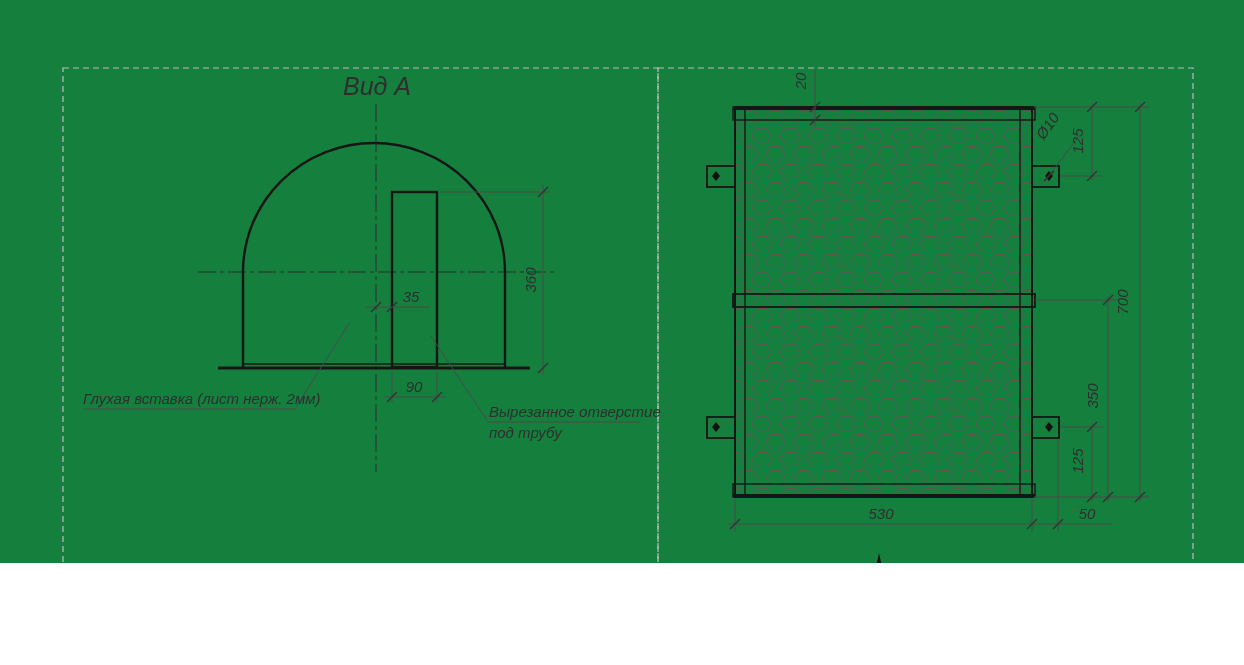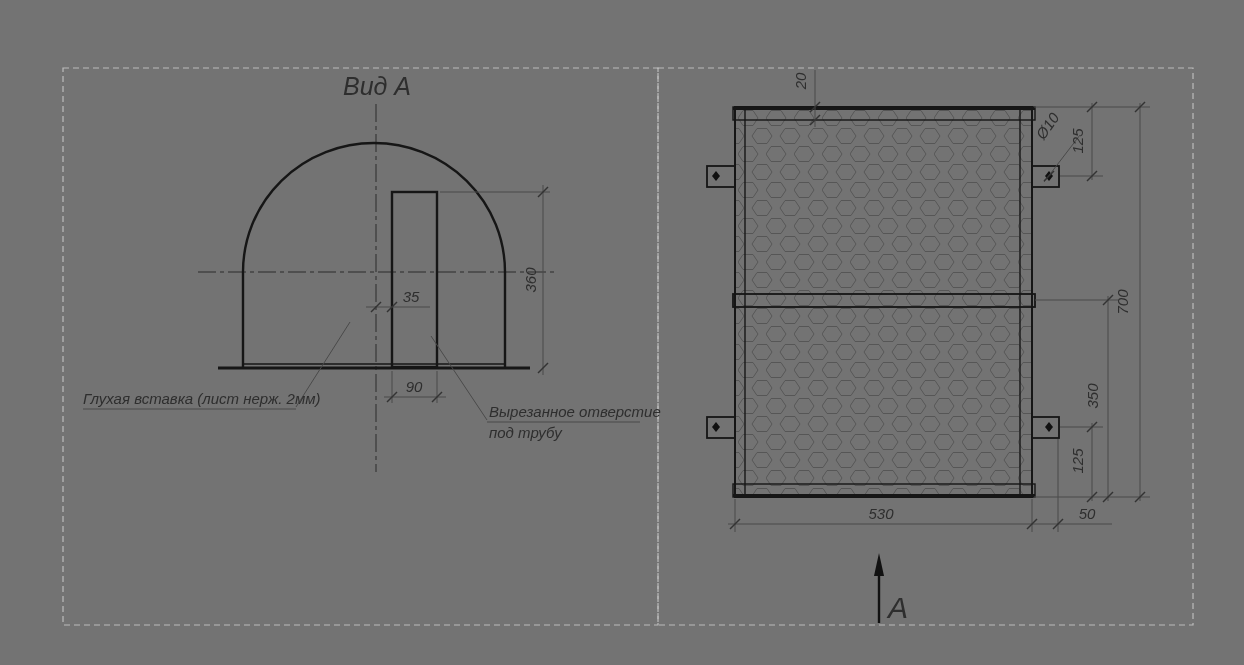--- a/index.html
+++ b/index.html
@@ -1,16 +1,16 @@
 <!DOCTYPE html>
 <html><head>
 <meta charset="utf-8">
 <style>
   html,body{margin:0;padding:0;background:#ffffff;}
-  .canvas{position:relative;width:1244px;height:665px;background:#737373;overflow:hidden;
+  .canvas{position:relative;width:1244px;height:563px;background:#15803d;overflow:hidden;
           font-family:"Liberation Sans",sans-serif;}
   svg{position:absolute;left:0;top:0;}
   text{font-family:"Liberation Sans",sans-serif;font-style:italic;fill:#2e2e2e;}
   .t-title{font-size:25px;}
   .t-dim{font-size:15px;}
   .t-label{font-size:15px;}
   .t-big{font-size:30px;}
   .obj{stroke:#161616;fill:none;}
   .thin{stroke:#4a4a4a;stroke-width:1;fill:none;}
   .tick{stroke:#333333;stroke-width:1.4;}

